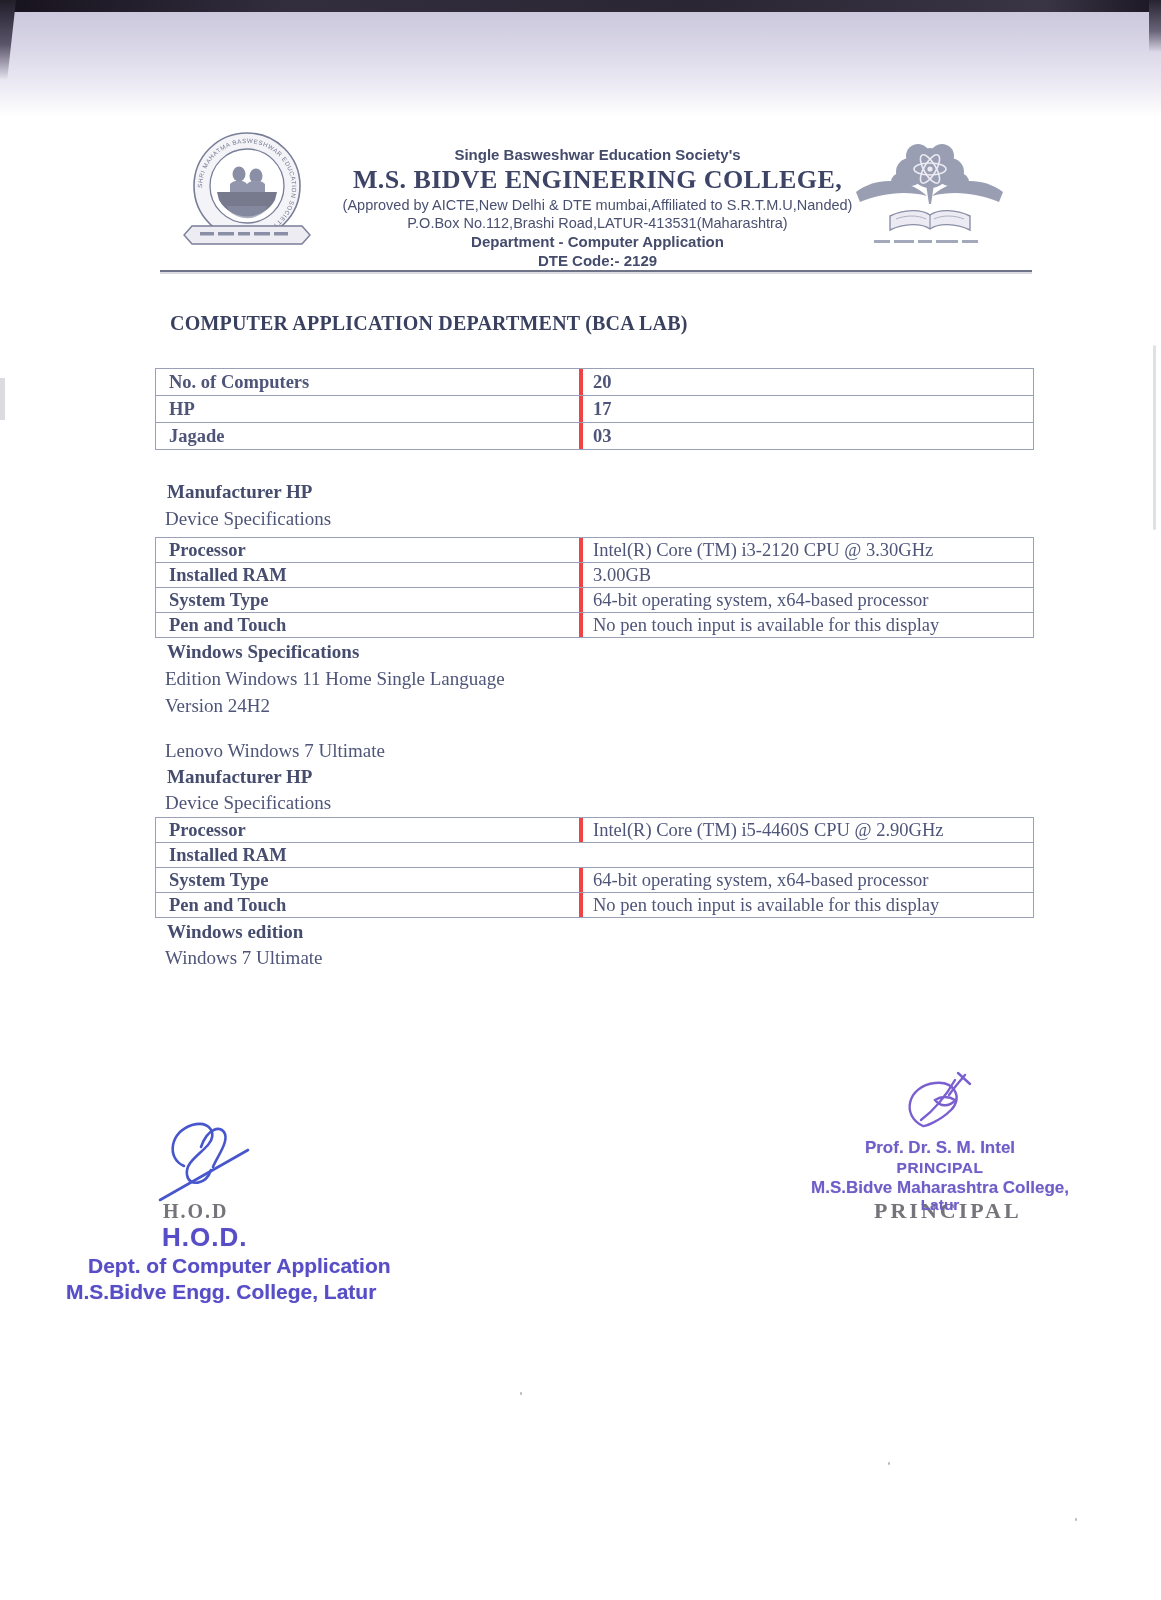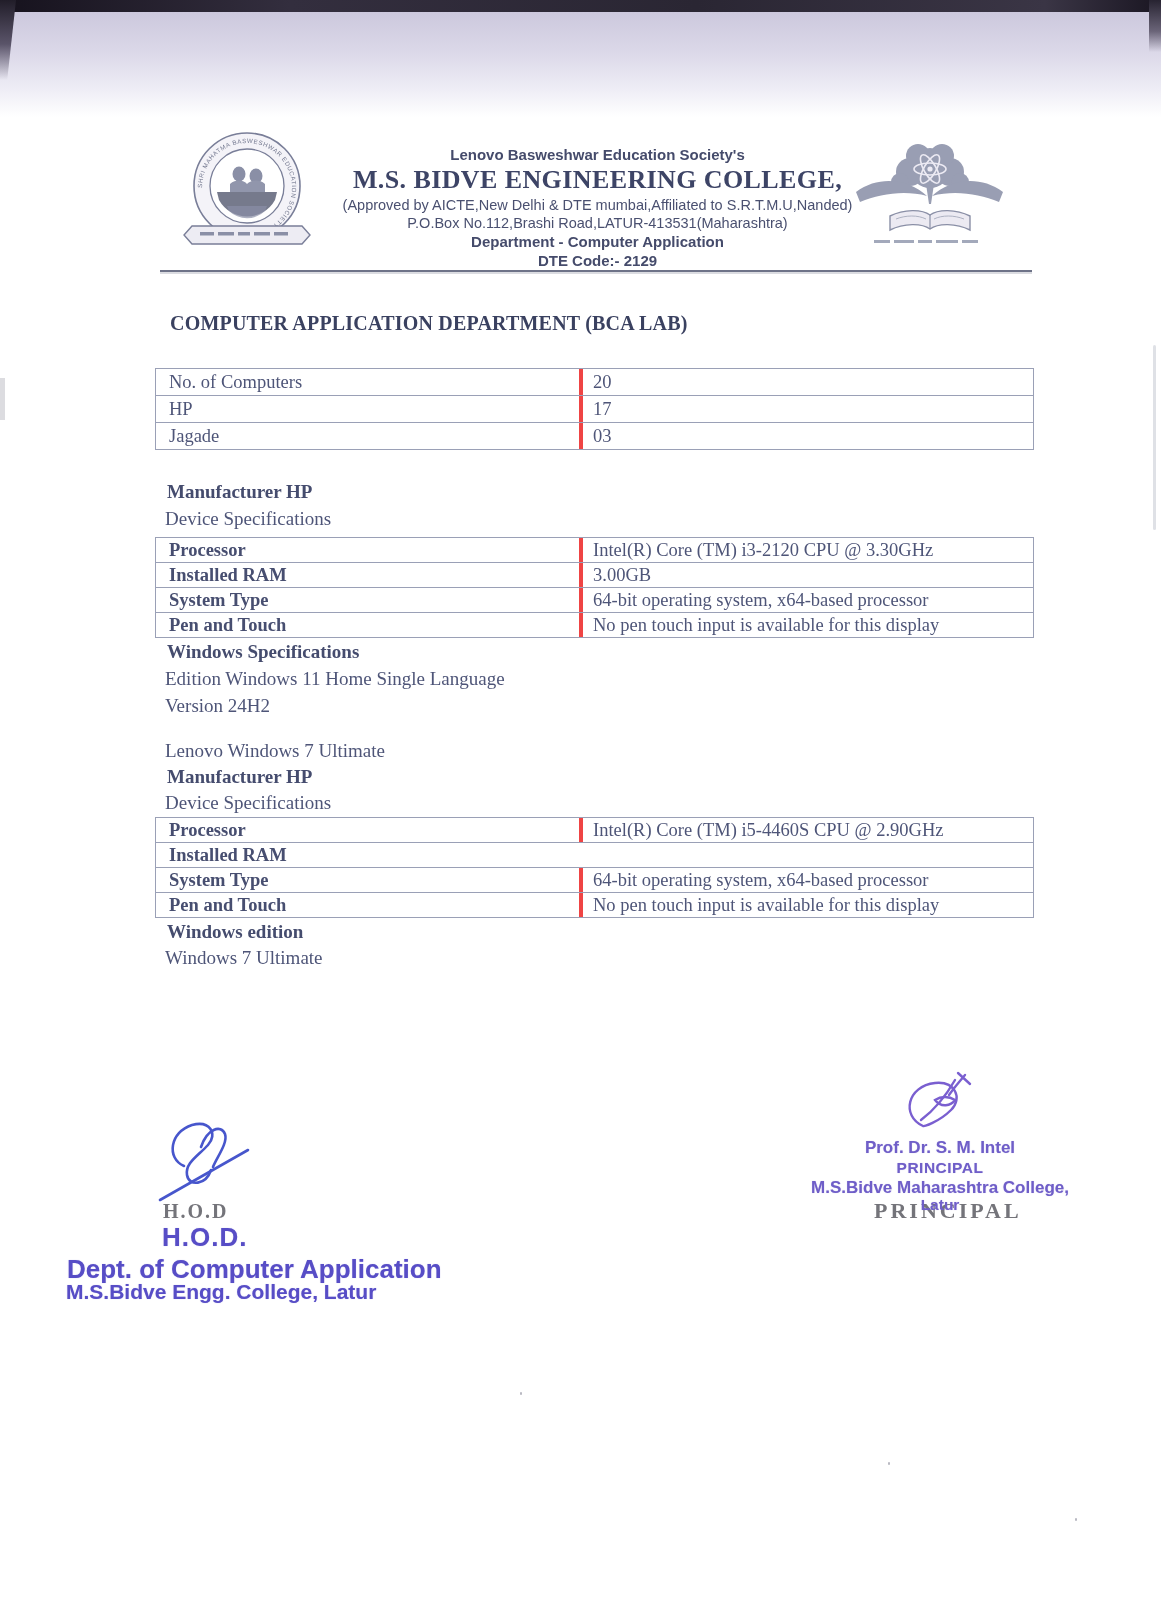--- a/index.html
+++ b/index.html
@@ -33,21 +33,21 @@
   
   .doc-title{position:absolute;left:170px;top:312px;margin:0;font-size:20px;font-weight:700;
              color:#3a4160;letter-spacing:.2px;}
   .line{position:absolute;font-size:19px;color:#4e5578;white-space:nowrap;}
   .bold{font-weight:700;color:#454c6e;}
   .tbl{position:absolute;left:155px;width:877px;border:1px solid #9aa0b6;}
   .tr{display:grid;grid-template-columns:423px 1fr;}
   .tr + .tr{border-top:1px solid #9aa0b6;}
   .td{padding-left:13px;font-size:18.5px;color:#4e5578;white-space:nowrap;overflow:hidden;}
   .td.val{border-left:4px solid #ef4444;padding-left:10px;}
-  .tbl-computers .td{height:26px;line-height:26px;}
+  .tbl-computers .td{height:26px;line-height:26px;font-weight:bold;}
   .tbl-specs .td{height:24px;line-height:24px;}
   .tbl-specs .td.lbl{font-weight:700;color:#474e70;}
   
   .sig{position:absolute;}
   .typed{position:absolute;font-family:"Liberation Serif",serif;font-weight:700;color:#74747a;white-space:nowrap;}
   .stamp{position:absolute;font-family:"Liberation Sans",sans-serif;font-weight:700;white-space:nowrap;text-align:center;}
   .stamp-blue{color:#574dc6;text-shadow:0 0 1px rgba(87,77,198,.4);}
   .stamp-purple{color:#6f5ec8;text-shadow:0 0 1px rgba(111,94,200,.4);}
   .ctr{text-align:center;}
 </style>
@@ -84,21 +84,21 @@
     <g fill="#8a8fa6">
       <rect x="28" y="106" width="14" height="3.5"></rect>
       <rect x="46" y="106" width="16" height="3.5"></rect>
       <rect x="66" y="106" width="12" height="3.5"></rect>
       <rect x="82" y="106" width="16" height="3.5"></rect>
       <rect x="102" y="106" width="14" height="3.5"></rect>
     </g>
   </svg>
 
   <div class="head-text">
-    <div class="head-society">Lenovo Basweshwar Education Society's</div>
+    <div class="head-society">Single Basweshwar Education Society's</div>
     <div class="head-college">M.S. BIDVE ENGINEERING COLLEGE,</div>
     <div class="head-approval">(Approved by AICTE,New Delhi &amp; DTE mumbai,Affiliated to S.R.T.M.U,Nanded)</div>
     <div class="head-address">P.O.Box No.112,Brashi Road,LATUR-413531(Maharashtra)</div>
     <div class="head-dept">Department - Computer Application</div>
     <div class="head-dte">DTE Code:- 2129</div>
   </div>
 
   <svg class="emblem" width="155" height="125" viewBox="0 0 155 125">
     <g fill="#999eb3">
       <circle cx="78" cy="38" r="20"></circle>
@@ -202,21 +202,21 @@
 
   <svg class="sig" style="left:148px;top:1112px;" width="118" height="96" viewBox="0 0 118 96">
     <g fill="none" stroke="#4756cc" stroke-width="2.6" stroke-linecap="round">
       <path d="M36,54 C18,46 22,20 44,13 C62,8 70,22 60,33 C50,44 37,51 39,63 C41,75 58,73 63,58"></path>
       <path d="M53,35 C59,17 73,12 77,22 C80,31 69,45 65,55"></path>
       <path d="M12,88 L100,38"></path>
     </g>
   </svg>
   <div class="typed" style="left:163px;top:1200px;font-size:20px;letter-spacing:2px;">H.O.D</div>
   <div class="stamp stamp-blue" style="left:162px;top:1222px;font-size:26px;letter-spacing:1px;">H.O.D.</div>
-  <div class="stamp stamp-blue" style="left:67px;top:1254px;font-size:26px;">Dept. of Computer Application</div>
+  <div class="stamp stamp-blue" style="left:88px;top:1254px;font-size:21px;">Dept. of Computer Application</div>
   <div class="stamp stamp-blue" style="left:66px;top:1280px;font-size:21px;">M.S.Bidve Engg. College, Latur</div>
 
   <svg class="sig" style="left:893px;top:1070px;" width="108" height="72" viewBox="0 0 108 72">
     <g fill="none" stroke="#7a5fd0" stroke-width="2.4" stroke-linecap="round">
       <path d="M30,56 C8,46 14,16 42,13 C62,11 70,28 58,40 C46,52 30,57 30,56 Z"></path>
       <path d="M62,10 C54,24 44,38 28,50"></path>
       <path d="M72,5 C66,12 61,18 56,25 M65,3 L77,14"></path>
       <path d="M42,30 C48,26 56,26 62,30 C58,36 48,38 42,30 Z"></path>
     </g>
   </svg>

